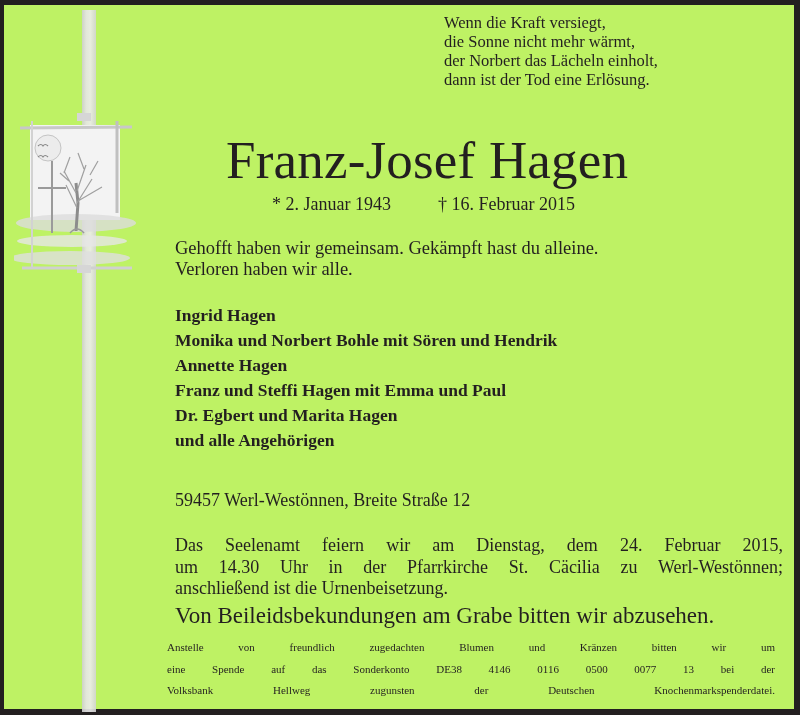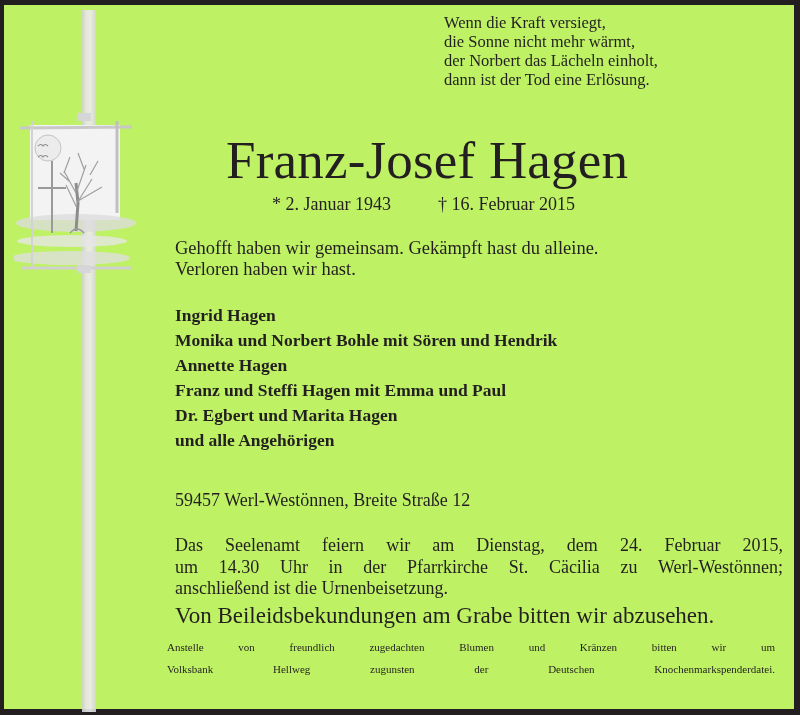--- a/index.html
+++ b/index.html
@@ -111,21 +111,21 @@
     <div>der Norbert das Lächeln einholt,</div>
     <div>dann ist der Tod eine Erlösung.</div>
   </div>
 
   <div class="name serif">Franz-Josef Hagen</div>
   <div class="dates birth serif">* 2. Januar 1943</div>
   <div class="dates death serif">† 16. Februar 2015</div>
 
   <div class="motto serif">
     <div>Gehofft haben wir gemeinsam. Gekämpft hast du alleine.</div>
-    <div>Verloren haben wir hast.</div>
+    <div>Verloren haben wir alle.</div>
   </div>
 
   <div class="mourners serif">
     <div>Ingrid Hagen</div>
     <div>Monika und Norbert Bohle mit Sören und Hendrik</div>
     <div>Annette Hagen</div>
     <div>Franz und Steffi Hagen mit Emma und Paul</div>
     <div>Dr. Egbert und Marita Hagen</div>
     <div>und alle Angehörigen</div>
   </div>
@@ -135,16 +135,17 @@
   <div class="service serif">
     <div>Das Seelenamt feiern wir am Dienstag, dem 24. Februar 2015,</div>
     <div>um 14.30 Uhr in der Pfarrkirche St. Cäcilia zu Werl-Westönnen;</div>
     <div class="last">anschließend ist die Urnenbeisetzung.</div>
   </div>
 
   <div class="condolence serif">Von Beileidsbekundungen am Grabe bitten wir abzusehen.</div>
 
   <div class="donation serif">
     <div>Anstelle von freundlich zugedachten Blumen und Kränzen bitten wir um</div>
+    <div>eine Spende auf das Sonderkonto DE38 4146 0116 0500 0077 13 bei der</div>
     <div>Volksbank Hellweg zugunsten der Deutschen Knochenmarkspenderdatei.</div>
   </div>
 
 </div>
 
 </body></html>

